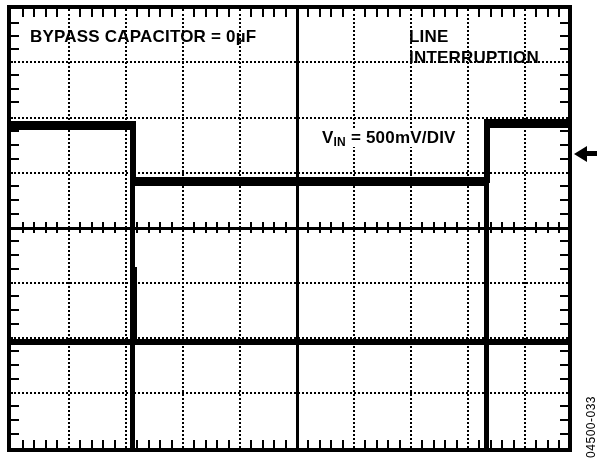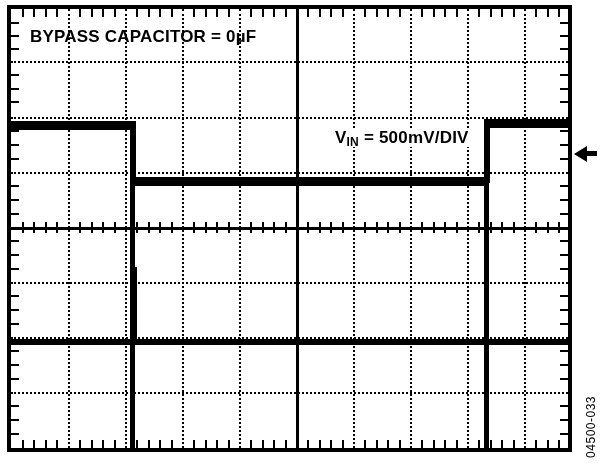--- a/index.html
+++ b/index.html
@@ -135,21 +135,21 @@
     position: relative;
     top: 3px;
   }
   .annot .halo {
     background: #ffffff;
     padding: 0 2px;
   }
 
   .annot-bypass { left: 19px;  top: 17px; }
   .annot-line   { left: 398px; top: 17px; }
-  .annot-vin    { left: 322px; top: 118px; text-align: center; }
+  .annot-vin    { left: 309px; top: 118px; text-align: center; }
   .annot-vout   { left: 310px; top: 272px; }
   .annot-time   { left: 318px; top: 390px; }
 
   
   .arrow-marker {
     position: absolute;
     left: 574px;
     top: 146px;
     width: 0;
     height: 0;
@@ -392,20 +392,24 @@
       <div class="trace trace-v" style="left:119px; top:112px; height:62px;"></div>
       <div class="trace trace-h" style="left:119px; top:168px; width:359px;"></div>
       <div class="trace trace-v" style="left:473px; top:110px; height:64px;"></div>
       <div class="trace trace-h" style="left:473px; top:110px; width:84px;"></div>
 
       <div class="trace trace-thin" style="left:0px; top:330px; width:557px;"></div>
       <div class="trace trace-v" style="left:120px; top:258px; height:76px;"></div>
 
       <div class="annot annot-bypass">BYPASS CAPACITOR = 0µF</div>
 
+      <div class="annot annot-line">
+        <div>LINE</div>
+        <div>INTERRUPTION</div>
+      </div>
 
       <div class="annot annot-vin">
         <span class="halo"><span>V</span><sub>IN</sub><span> = 500mV/DIV</span></span>
       </div>
 
 
 
     </div>
   </div>
 

